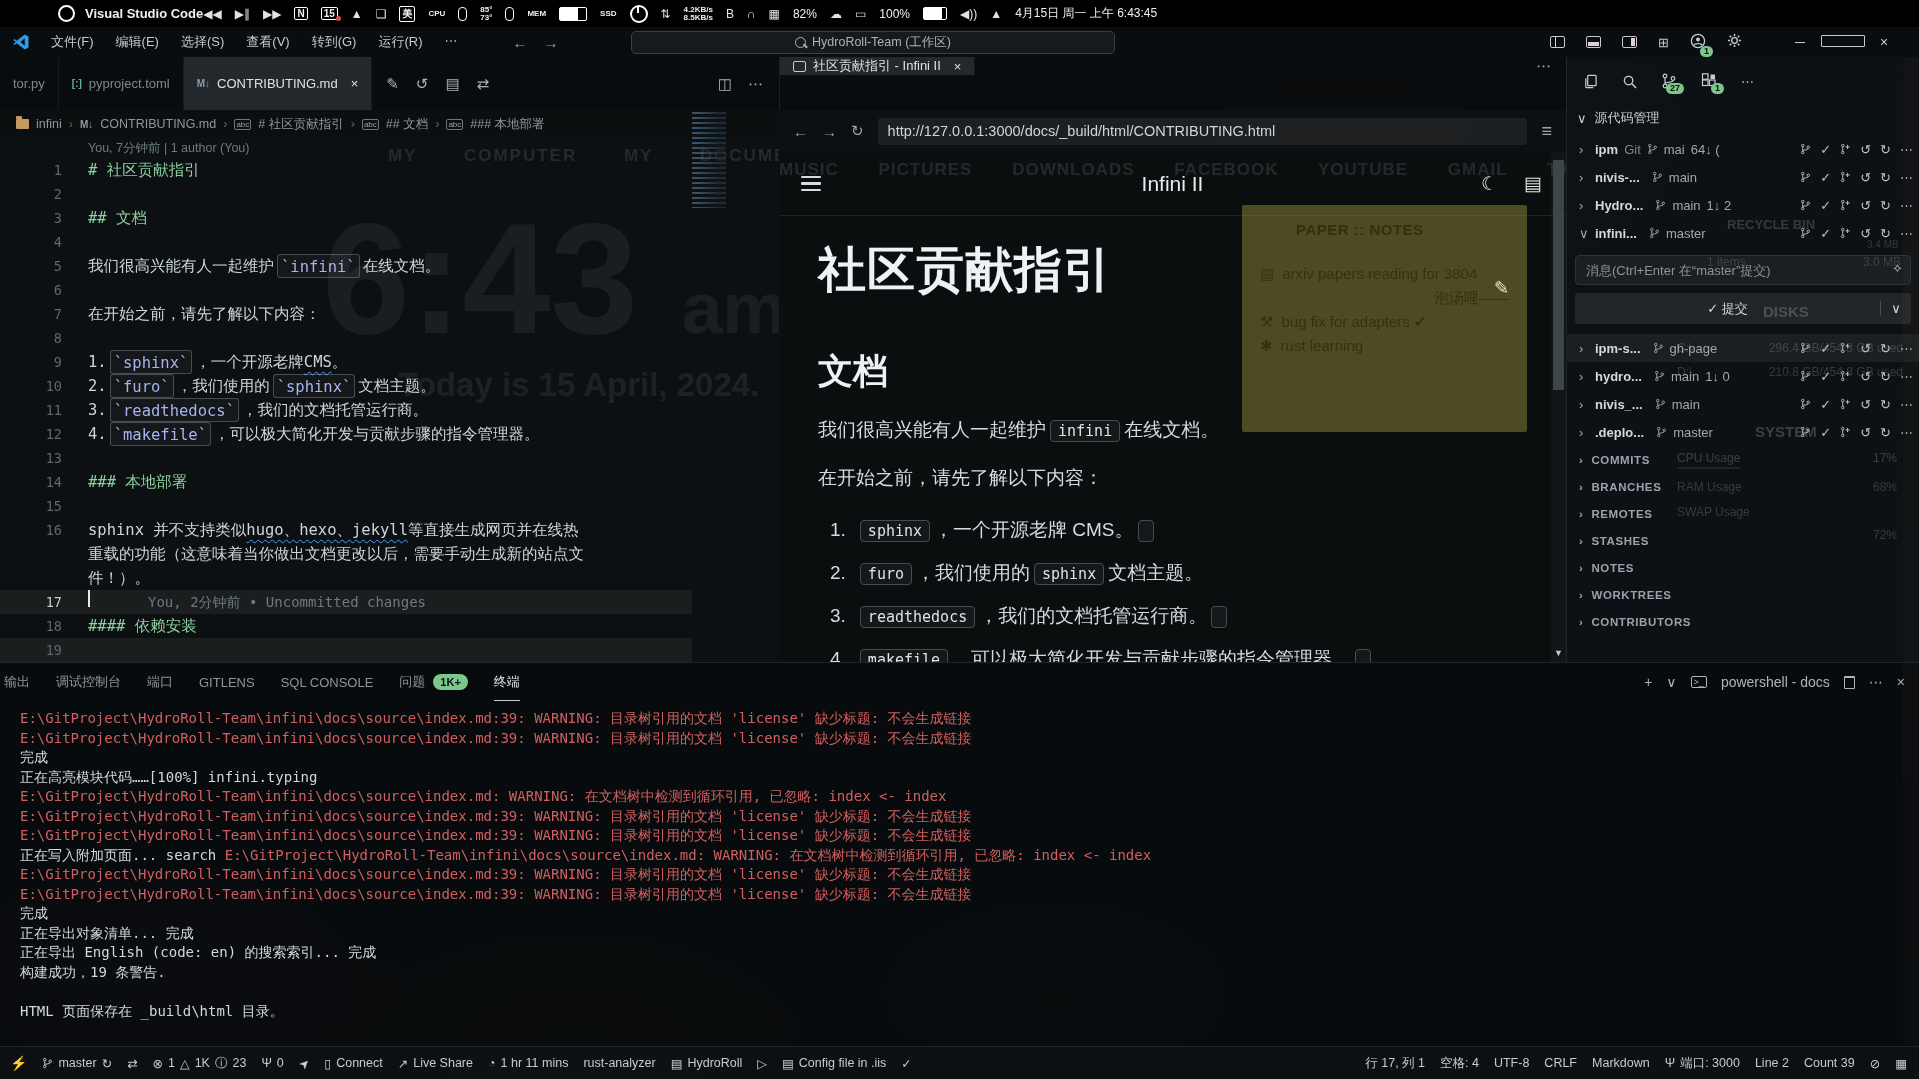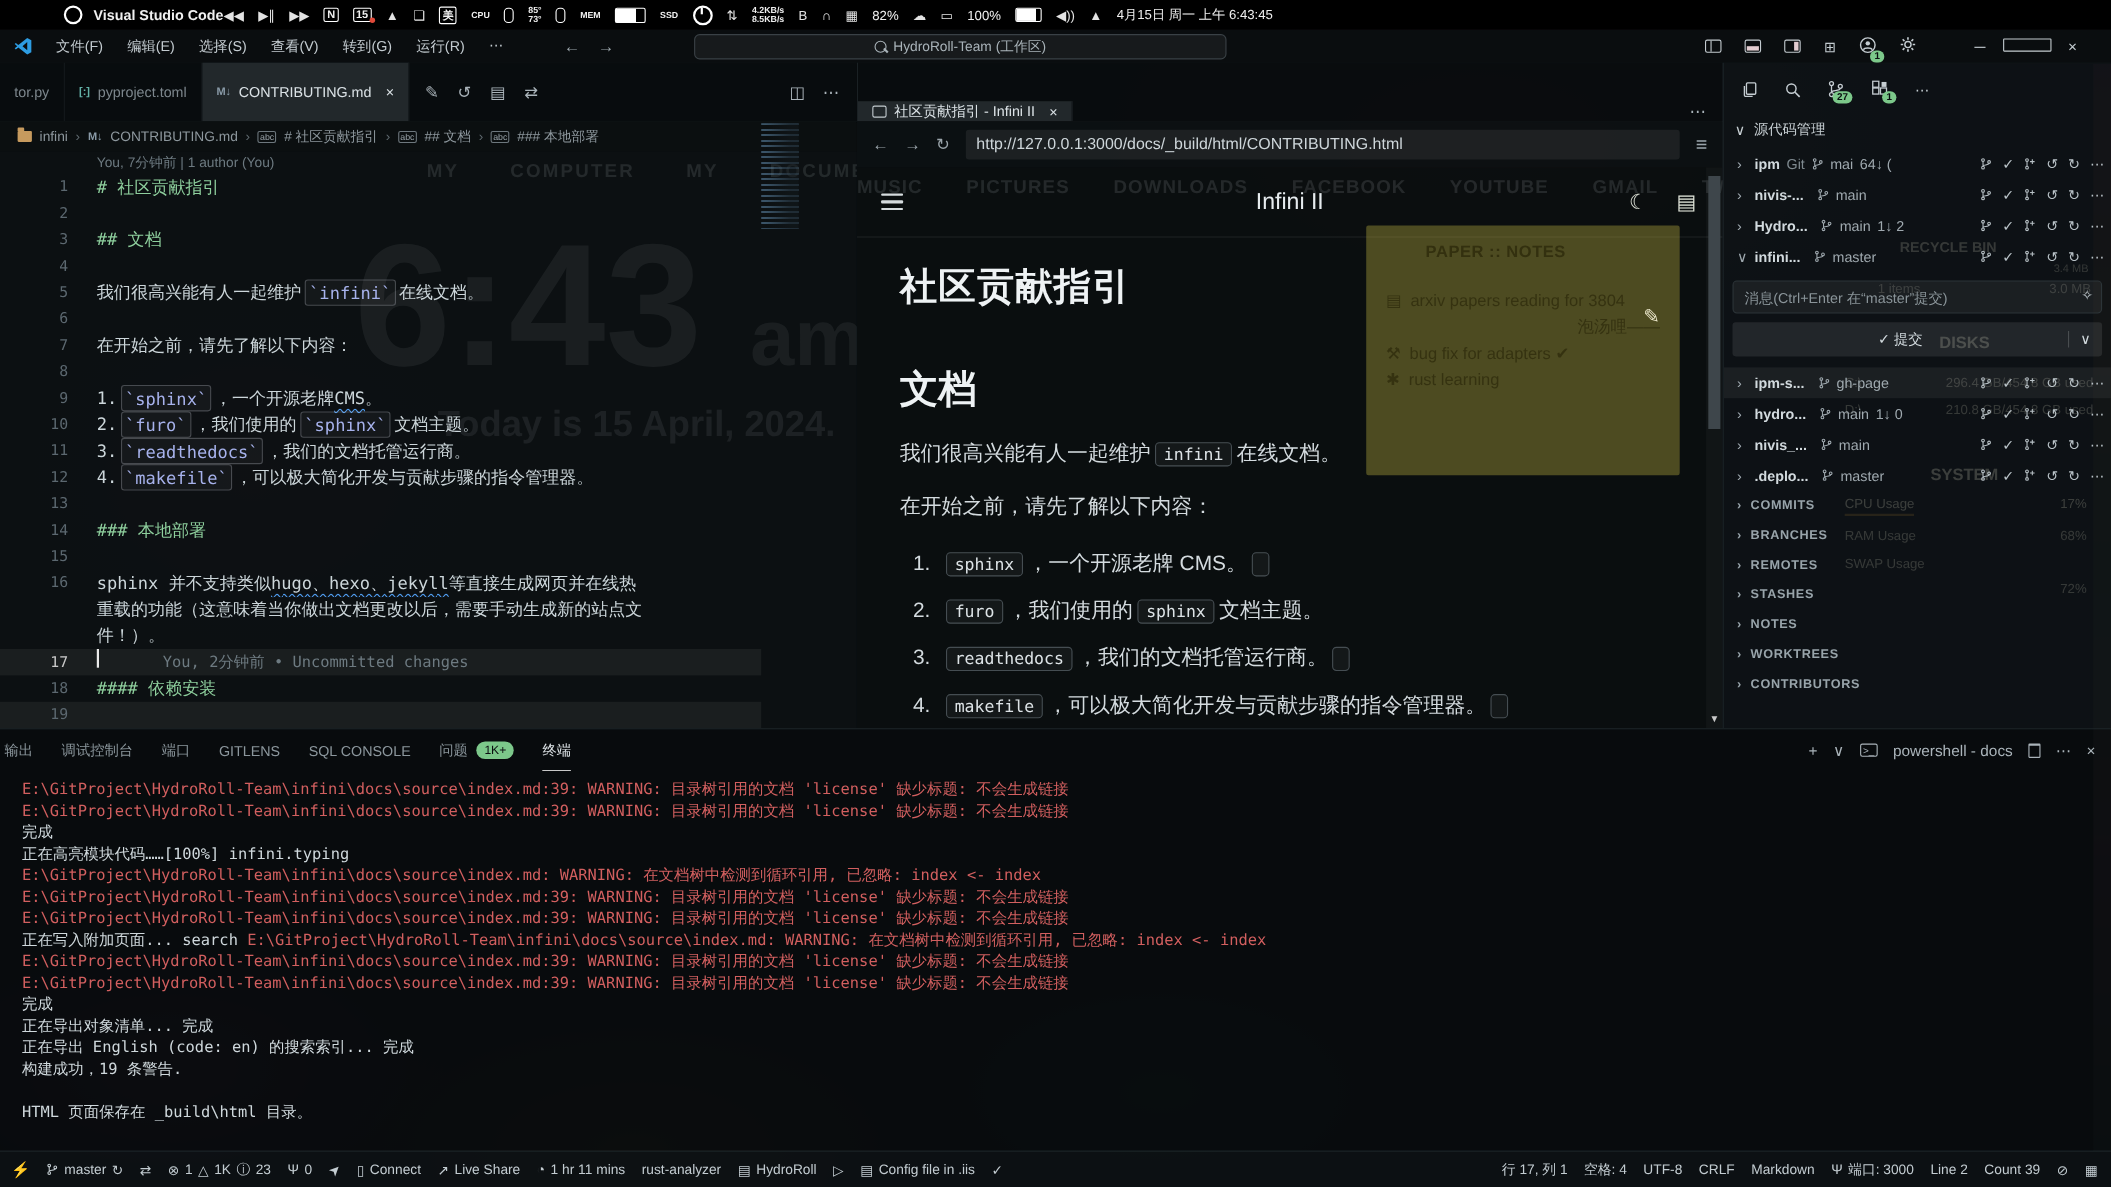--- a/index.html
+++ b/index.html
@@ -86,36 +86,36 @@
   .minimap{position:absolute;left:692px;top:112px;width:34px;height:96px;z-index:3;opacity:.75;background:
     repeating-linear-gradient(180deg,rgba(125,180,225,.55) 0 2px,transparent 2px 5px);}
   .minimap:before{content:"";position:absolute;inset:0;background:linear-gradient(90deg,transparent 0 4px,rgba(20,26,30,.65) 26px 100%);}
   .bleed{position:absolute;color:#cfd8dc;z-index:1;pointer-events:none;white-space:nowrap;}
   .bl-mycomp{top:8px;left:388px;font-size:17px;font-weight:bold;letter-spacing:2px;opacity:.12;word-spacing:40px;}
   .bl-clock{top:50px;left:322px;font-size:158px;font-weight:bold;opacity:.07;font-family:"Liberation Sans",sans-serif;}
   .bl-clock small{font-size:72px;}
   .bl-date{top:228px;left:398px;font-size:33px;font-weight:bold;opacity:.085;}
   
   .tabs-right{position:absolute;left:779px;top:57px;width:787px;height:53px;background:rgba(9,12,14,.92);
-    display:flex;align-items:flex-end;font-size:13px;border-bottom:1px solid #1a2124;border-left:1px solid #1a2124;}
+    display:flex;align-items:flex-start;font-size:13px;border-bottom:1px solid #1a2124;border-left:1px solid #1a2124;}
   .urlbar{position:absolute;left:779px;top:110px;width:787px;height:42px;background:rgba(12,16,18,.92);
     display:flex;align-items:center;gap:14px;padding:0 14px;box-sizing:border-box;color:#9aa4aa;font-size:15px;}
   .urlpill{flex:1;height:27px;background:rgba(255,255,255,.07);border-radius:3px;display:flex;align-items:center;
     padding:0 10px;color:#ced6da;font-size:14.5px;overflow:hidden;white-space:nowrap;}
   .page{position:absolute;left:779px;top:152px;width:787px;height:510px;background:rgba(10,14,16,.9);overflow:hidden;}
   .bl-shortcuts{top:8px;left:0px;width:740px;display:block;font-size:17px;font-weight:bold;opacity:.13;
     letter-spacing:1px;word-spacing:34px;}
   .furo-head{position:relative;height:63px;border-bottom:1px solid rgba(255,255,255,.09);display:flex;
     align-items:center;z-index:2;}
   .burger{display:inline-flex;flex-direction:column;gap:4px;margin-left:22px;}
   .burger i{width:20px;height:2.4px;background:#d5dbde;border-radius:1px;}
   .brand{position:absolute;left:0;right:0;text-align:center;font-size:21px;color:#e6ebee;}
   .furo-icons{margin-left:auto;display:flex;gap:26px;padding-right:24px;font-size:19px;color:#dfe3d8;z-index:2;}
   .content{position:relative;padding:0 0 0 39px;z-index:2;}
-  .content h1{margin:22px 0 0 0;font-size:34px;color:#eef2f4;letter-spacing:1px;}
+  .content h1{margin:22px 0 0 0;font-size:48px;color:#eef2f4;letter-spacing:1px;}
   .content h2{margin:46px 0 0 0;font-size:35px;color:#eef2f4;}
   .content p{margin:22px 0 0 0;font-size:19px;color:#d4dbdf;}
   .chip{font-family:"DejaVu Sans Mono",monospace;font-size:15px;border:1px solid #454d52;border-radius:4px;
     background:rgba(255,255,255,.045);padding:1px 7px;margin:0 4px;color:#dde3e6;}
   .olist{margin:26px 0 0 12px;}
   .olist .li{font-size:19px;color:#d4dbdf;margin-bottom:17px;}
   .olist .n{margin-right:10px;}
   .note{position:absolute;left:463px;top:53px;width:285px;height:227px;background:rgba(186,175,64,.38);
     border-radius:2px;color:#33300f;z-index:3;padding:16px 18px;box-sizing:border-box;}
   .note .ntitle{font-weight:bold;font-size:15px;letter-spacing:.5px;margin-bottom:24px;margin-left:36px;}
@@ -149,21 +149,21 @@
   .section{display:flex;align-items:center;gap:8px;height:27px;padding-left:12px;font-size:11.5px;font-weight:bold;
     letter-spacing:.6px;color:#98a4aa;}
   .sb-bleed{position:absolute;color:#c5c5b0;pointer-events:none;white-space:nowrap;z-index:0;}
   .repo,.scm-head,.section,.sb-icons,.msgwrap,.commit{position:relative;z-index:1;}
   
   .panel{position:absolute;left:0;top:662px;width:1919px;height:384px;background:rgba(8,11,13,.9);
     border-top:1px solid #1d2529;box-sizing:border-box;}
   .phead{display:flex;align-items:center;height:38px;padding:0 14px 0 4px;gap:12px;font-size:13px;color:#8b969c;}
   .ptab{display:flex;align-items:center;gap:8px;height:100%;}
   .ptab.active{color:#e0e6e9;box-shadow:inset 0 -1px 0 #c8c8c8;}
-  .pbadge{background:#7cc88a;color:#0b0f11;font-weight:normal;border-radius:9px;padding:0 7px;font-size:11px;line-height:16px;}
+  .pbadge{background:#7cc88a;color:#0b0f11;font-weight:bold;border-radius:9px;padding:0 7px;font-size:11px;line-height:16px;}
   .pbadge:empty{display:none;}
   .pright{margin-left:auto;display:flex;align-items:center;gap:14px;color:#aab4ba;font-size:14px;}
   .psico{border:1px solid #aab4ba;border-radius:2px;font-size:9px;padding:0 2px;}
   .trash{display:inline-block;width:9px;height:10px;border:1.2px solid #aab4ba;border-top:2.6px solid #aab4ba;border-radius:1px;}
   .term{padding:8px 0 0 20px;font-family:"DejaVu Sans Mono",monospace;font-size:14px;line-height:19.5px;color:#cfd8dc;}
   .tl{white-space:pre;height:19.5px;overflow:hidden;}
   .tl .red{color:#d25f5f;}
   .prompt{margin-top:0;}
   
   .status{position:absolute;left:0;top:1046px;width:1919px;height:33px;background:rgba(13,17,20,.96);

